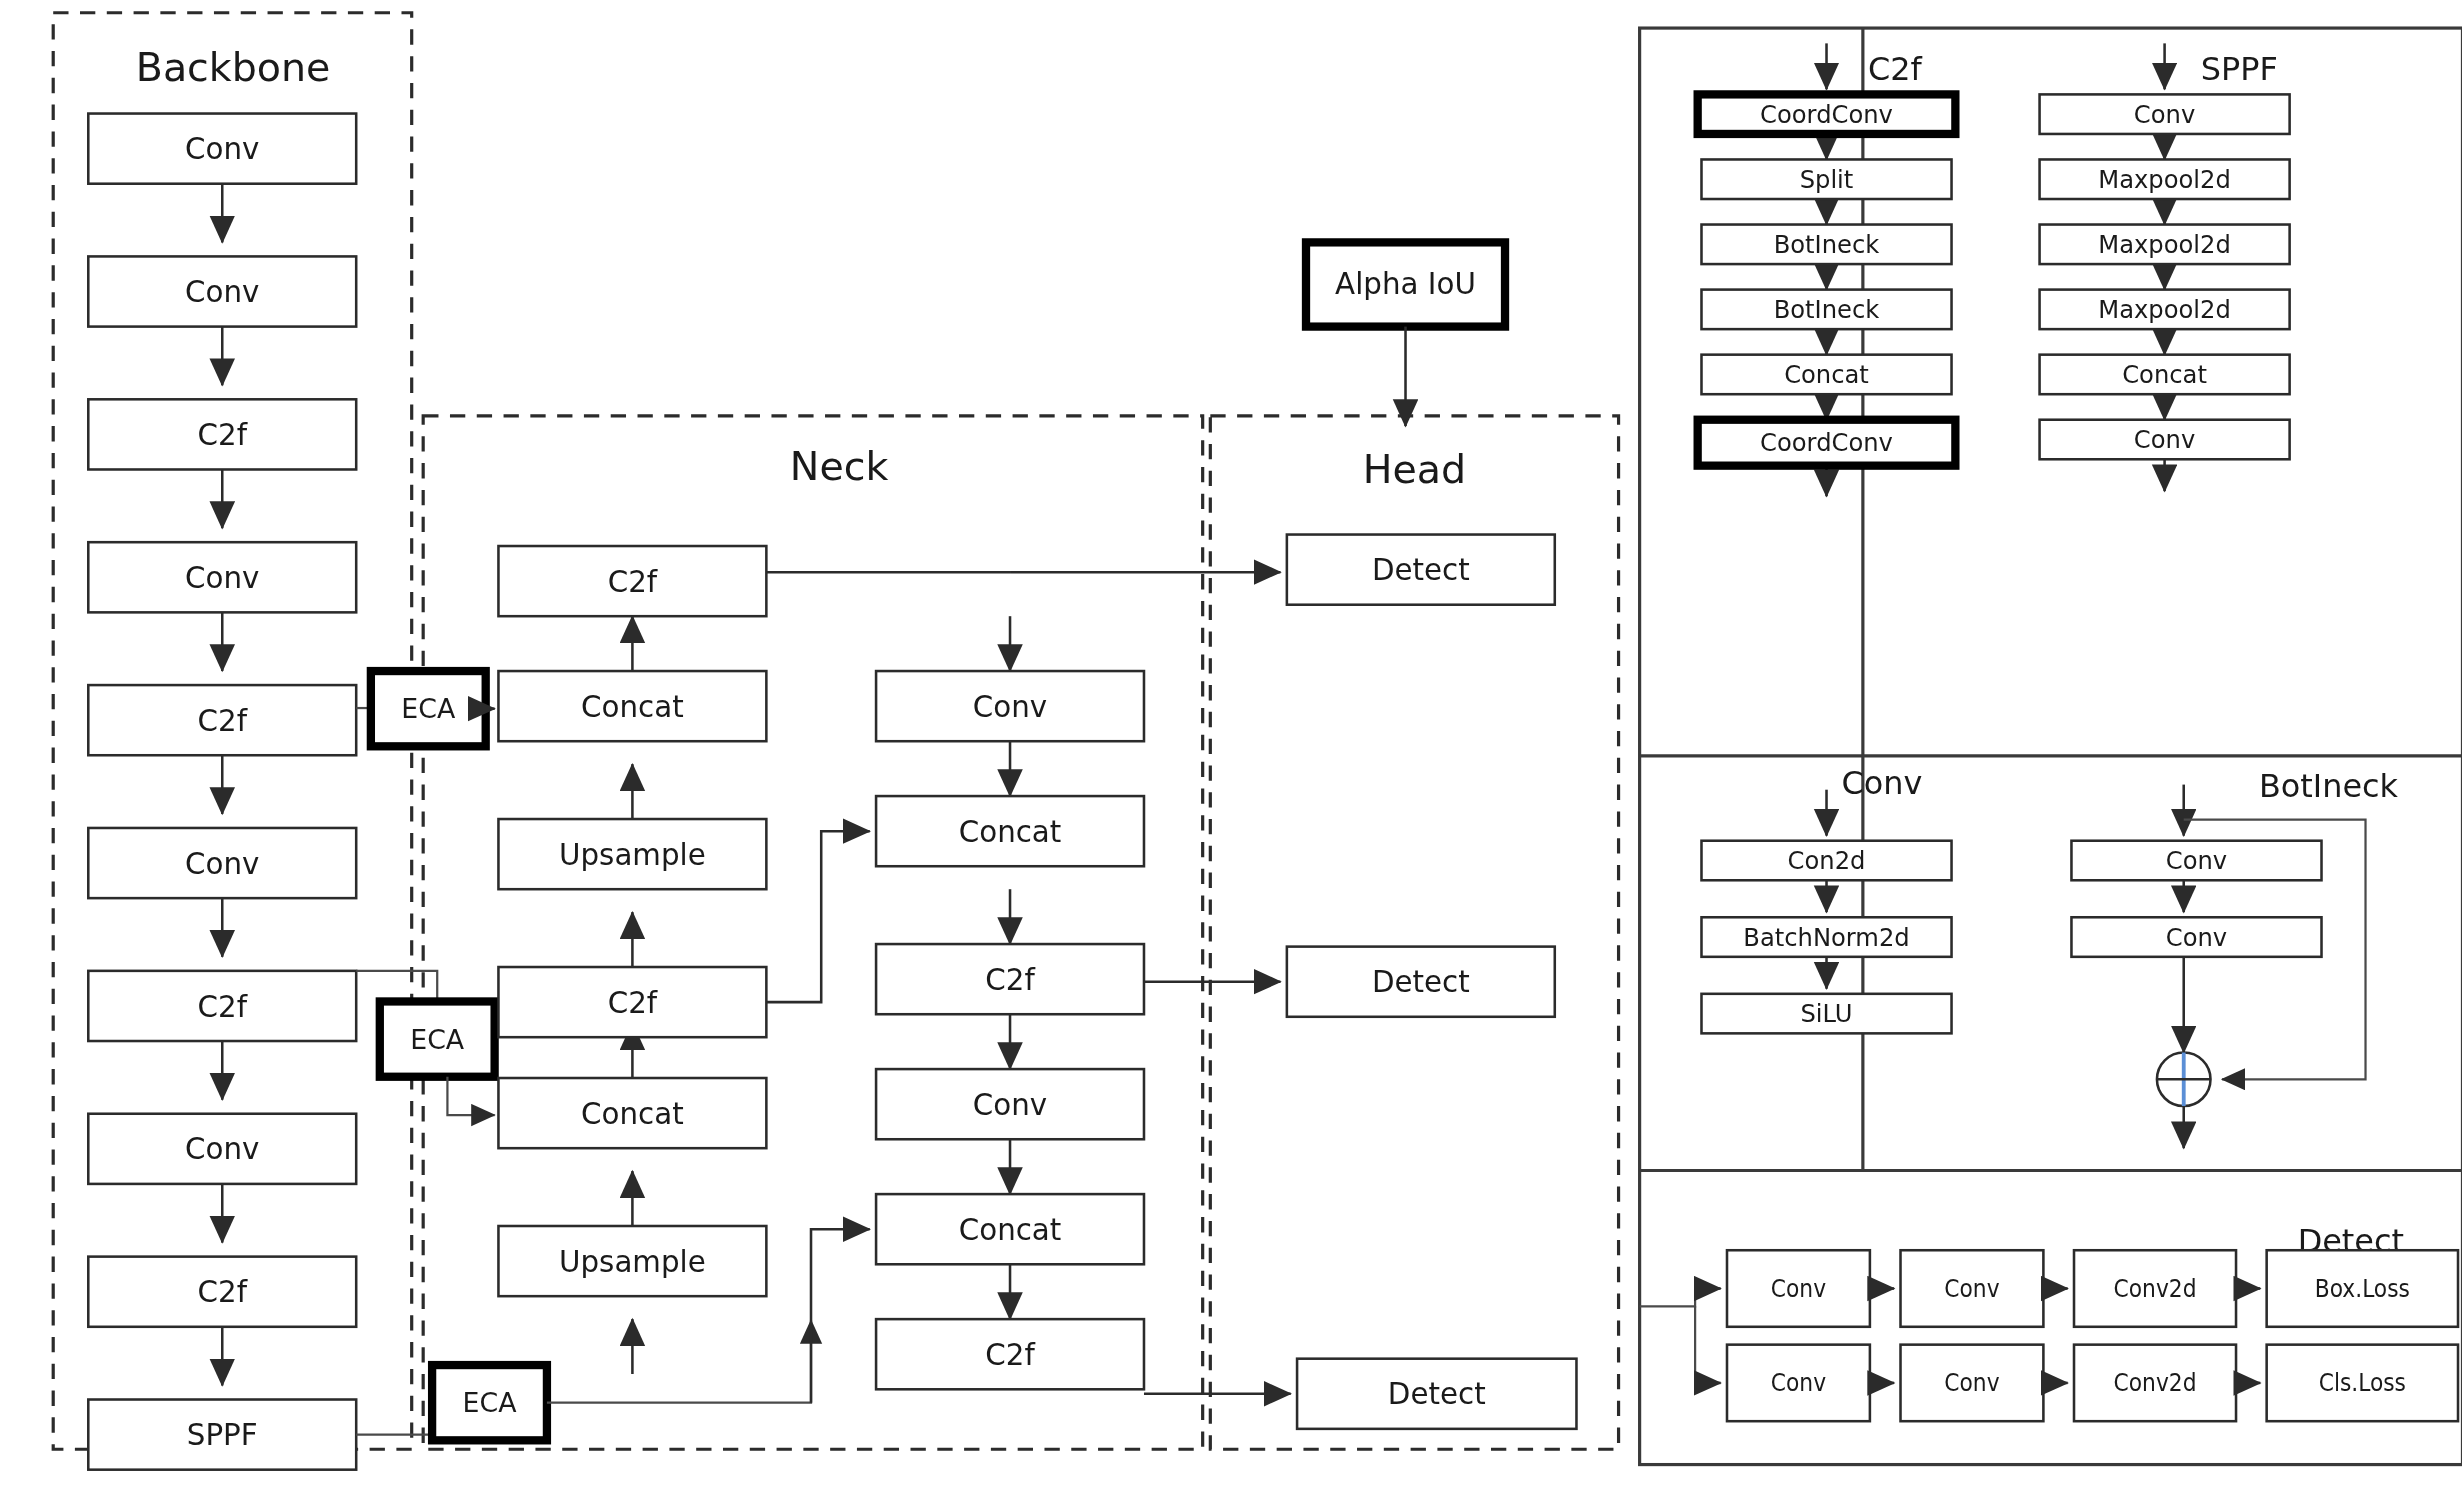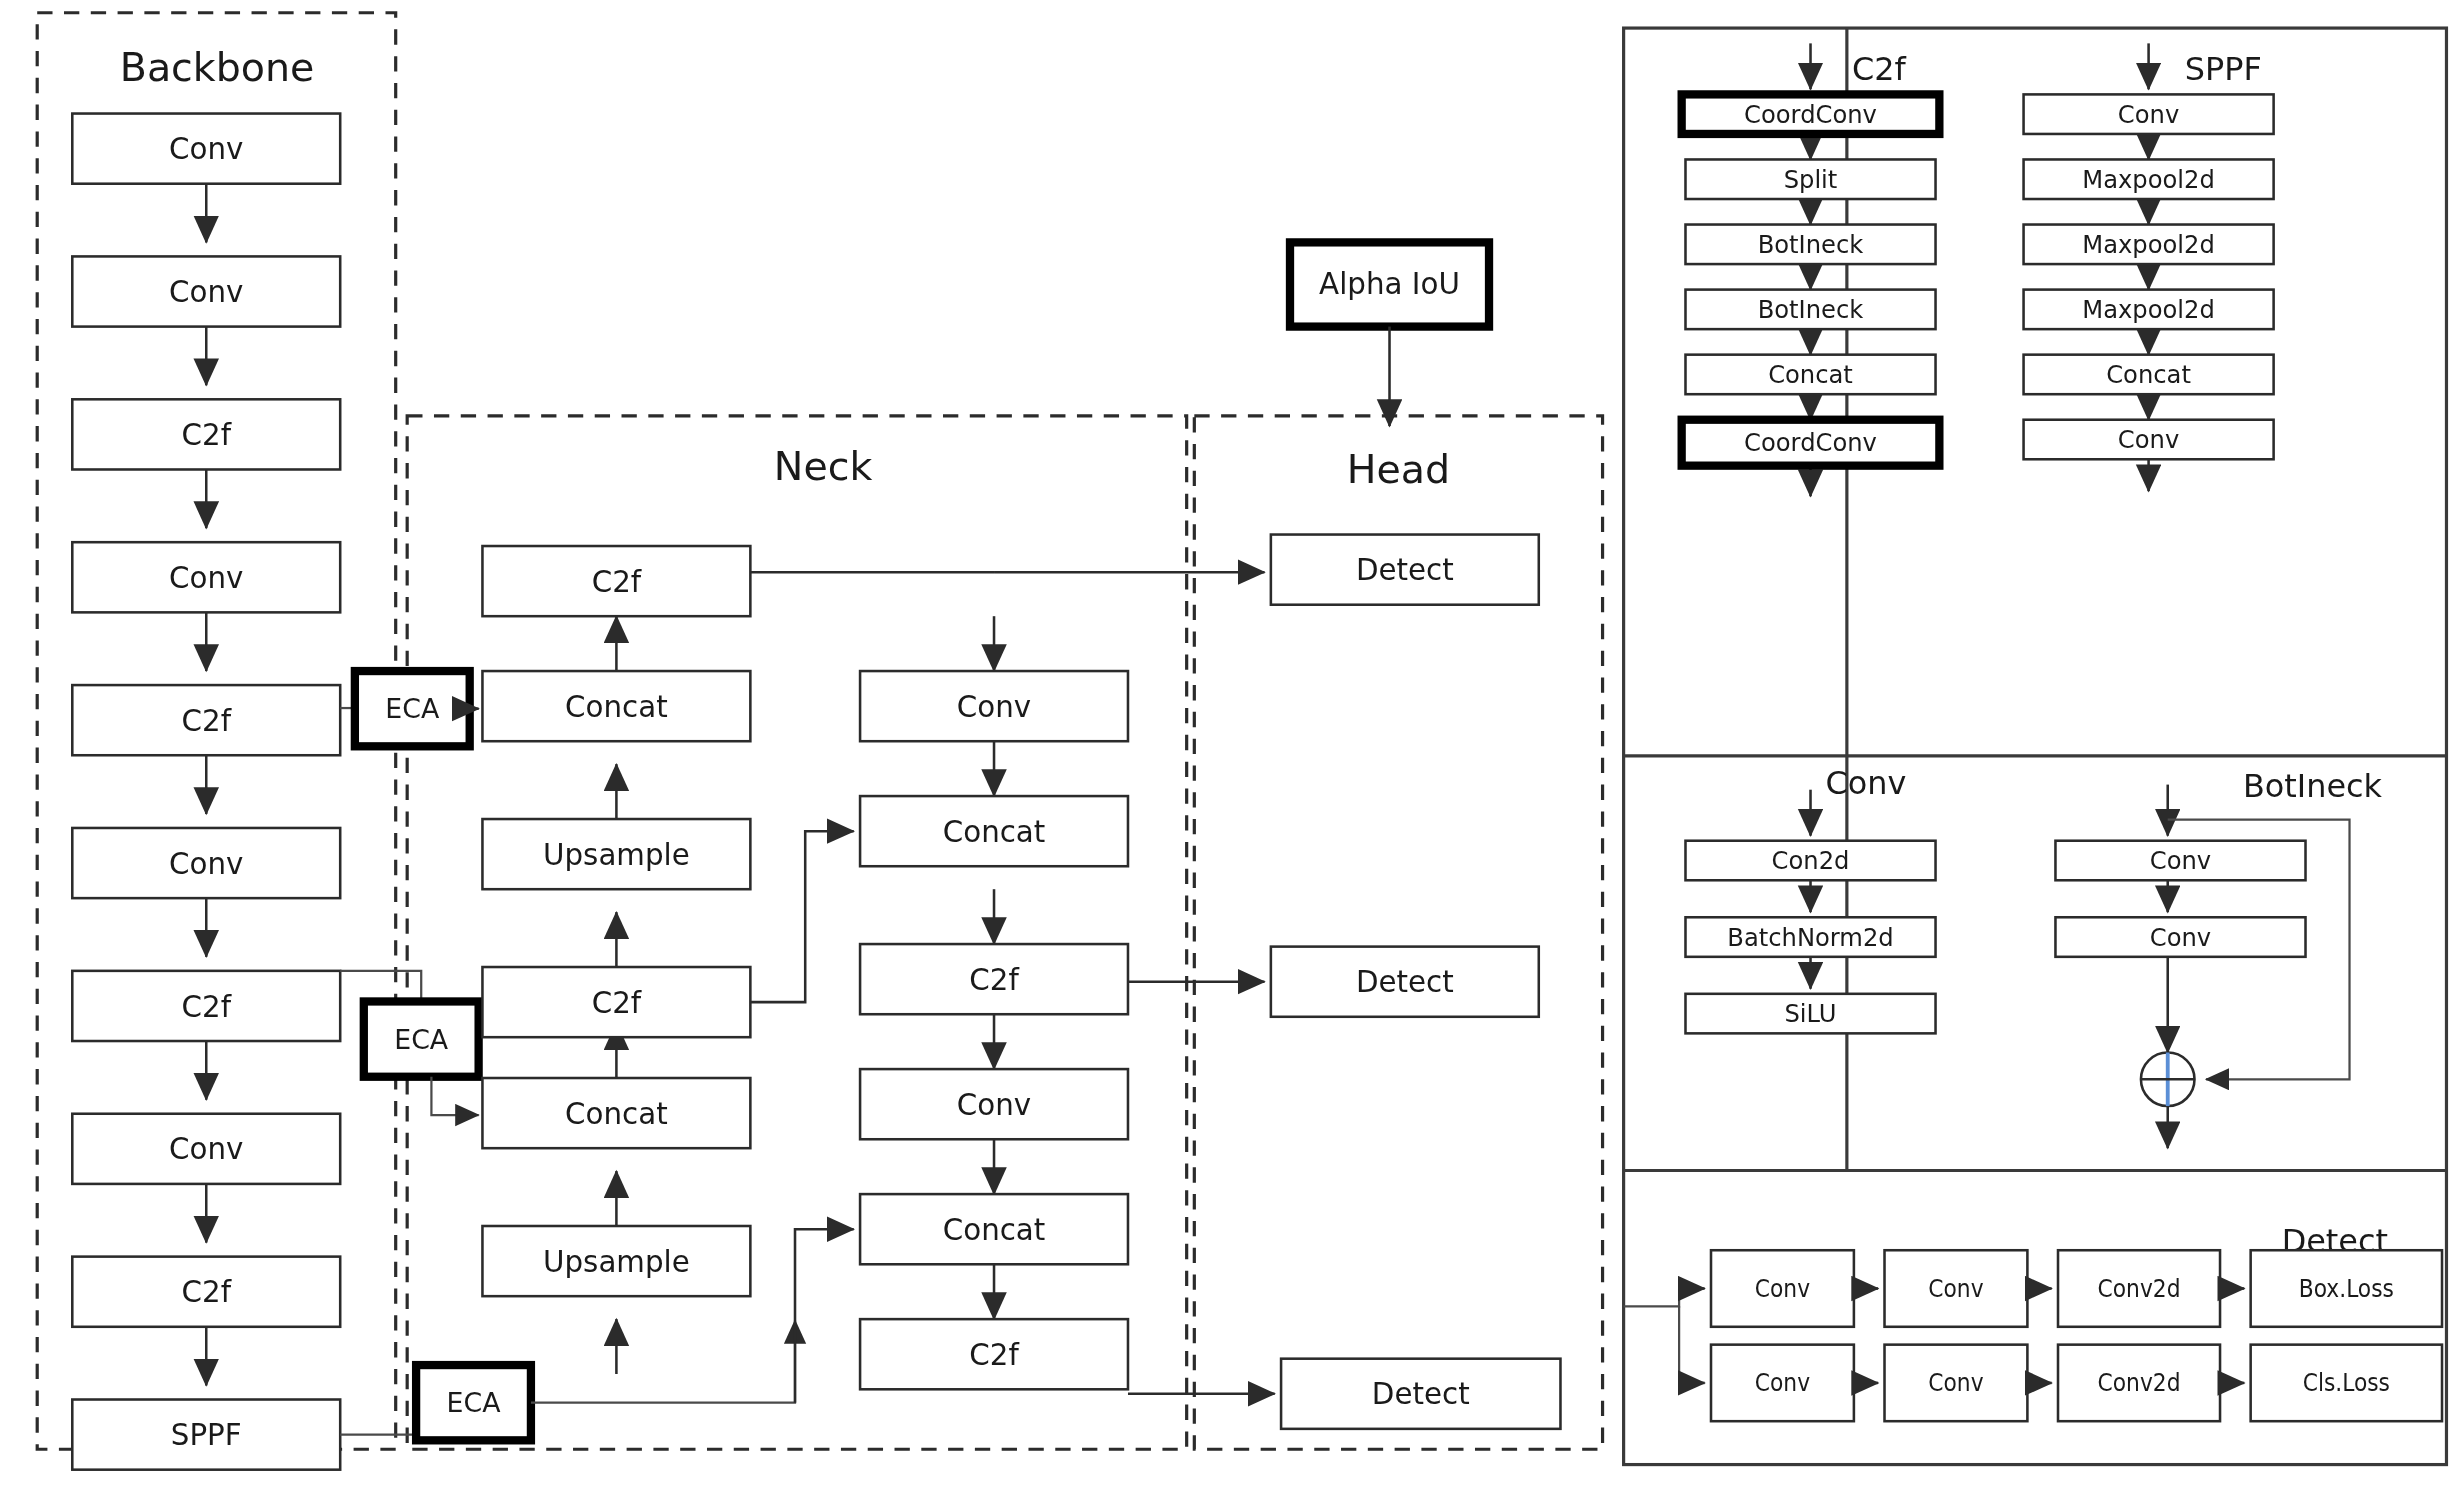--- a/index.html
+++ b/index.html
@@ -1,18 +1,18 @@
 <!DOCTYPE html>
 <html style="font-size:10.2px"><head>
 <meta charset="utf-8">
 <style>
   html,body{margin:0;padding:0;background:#ffffff;}
   body{width:2462px;height:1492px;position:relative;overflow:hidden;
        font-family:"DejaVu Sans","Liberation Sans",sans-serif;}
-  #root{position:absolute;inset:0;}
+  #root{position:absolute;inset:0;margin-left:16px;}
   svg{position:absolute;top:0;left:0;width:2462px;height:1492px;}
   text{font-family:"DejaVu Sans","Liberation Sans",sans-serif;fill:#1a1a1a;}
   .bx{fill:#ffffff;stroke:#2b2b2b;stroke-width:4;}
   .bx-bold{fill:#ffffff;stroke:#000000;stroke-width:13;}
   .ln{stroke:#2b2b2b;stroke-width:4;fill:none;}
   .ln-thin{stroke:#4a4a4a;stroke-width:3.5;fill:none;}
   .dash{stroke:#2b2b2b;stroke-width:5;fill:none;stroke-dasharray:24 18;}
   .panel{fill:none;stroke:#3a3a3a;stroke-width:5;}
   .lbl{font-size:46px;text-anchor:middle;dominant-baseline:central;}
   .lbl-sm{font-size:42px;text-anchor:middle;dominant-baseline:central;}

